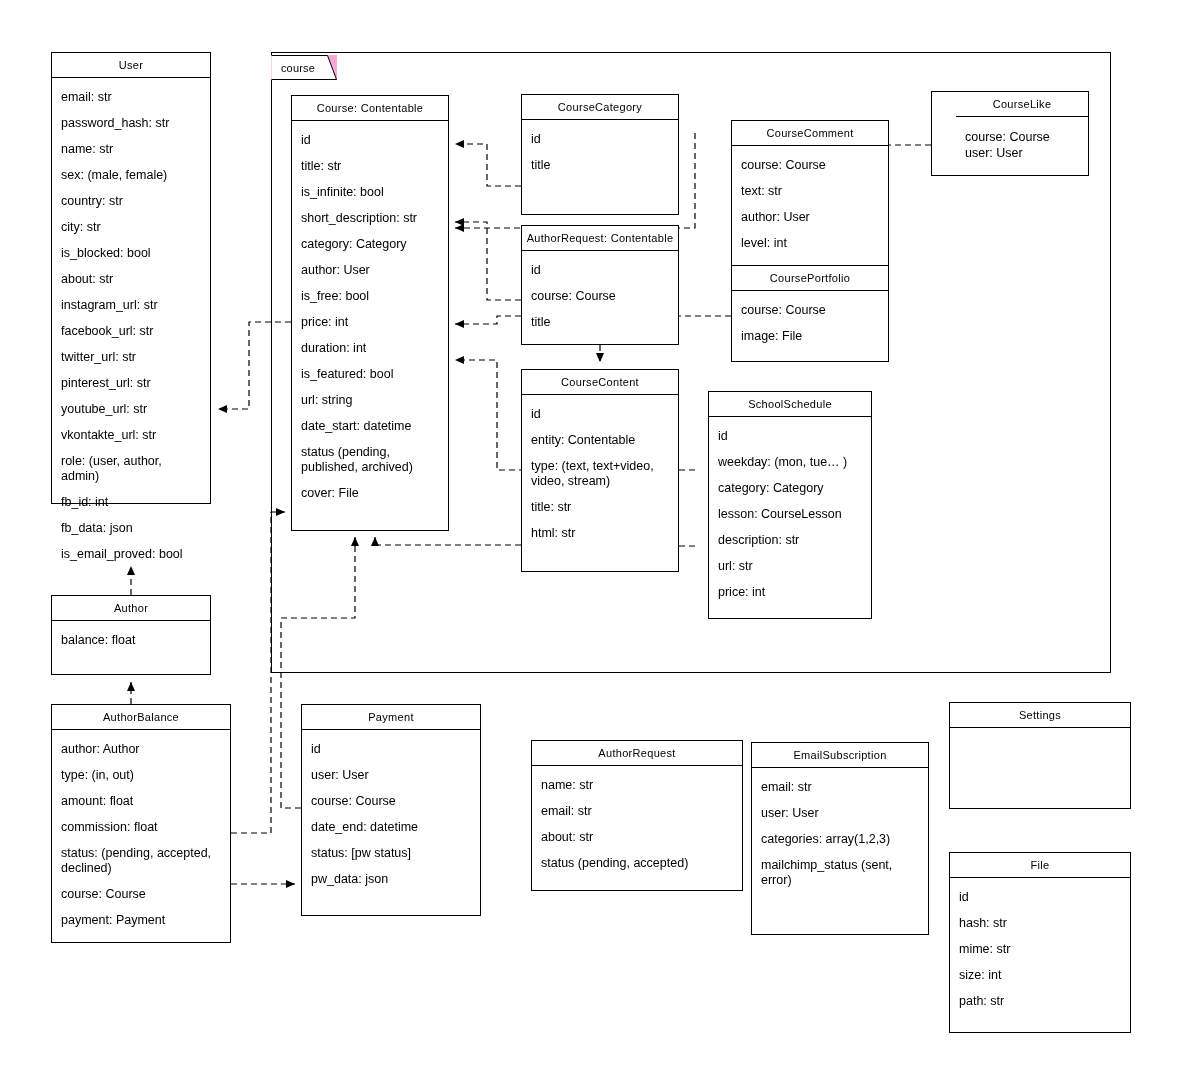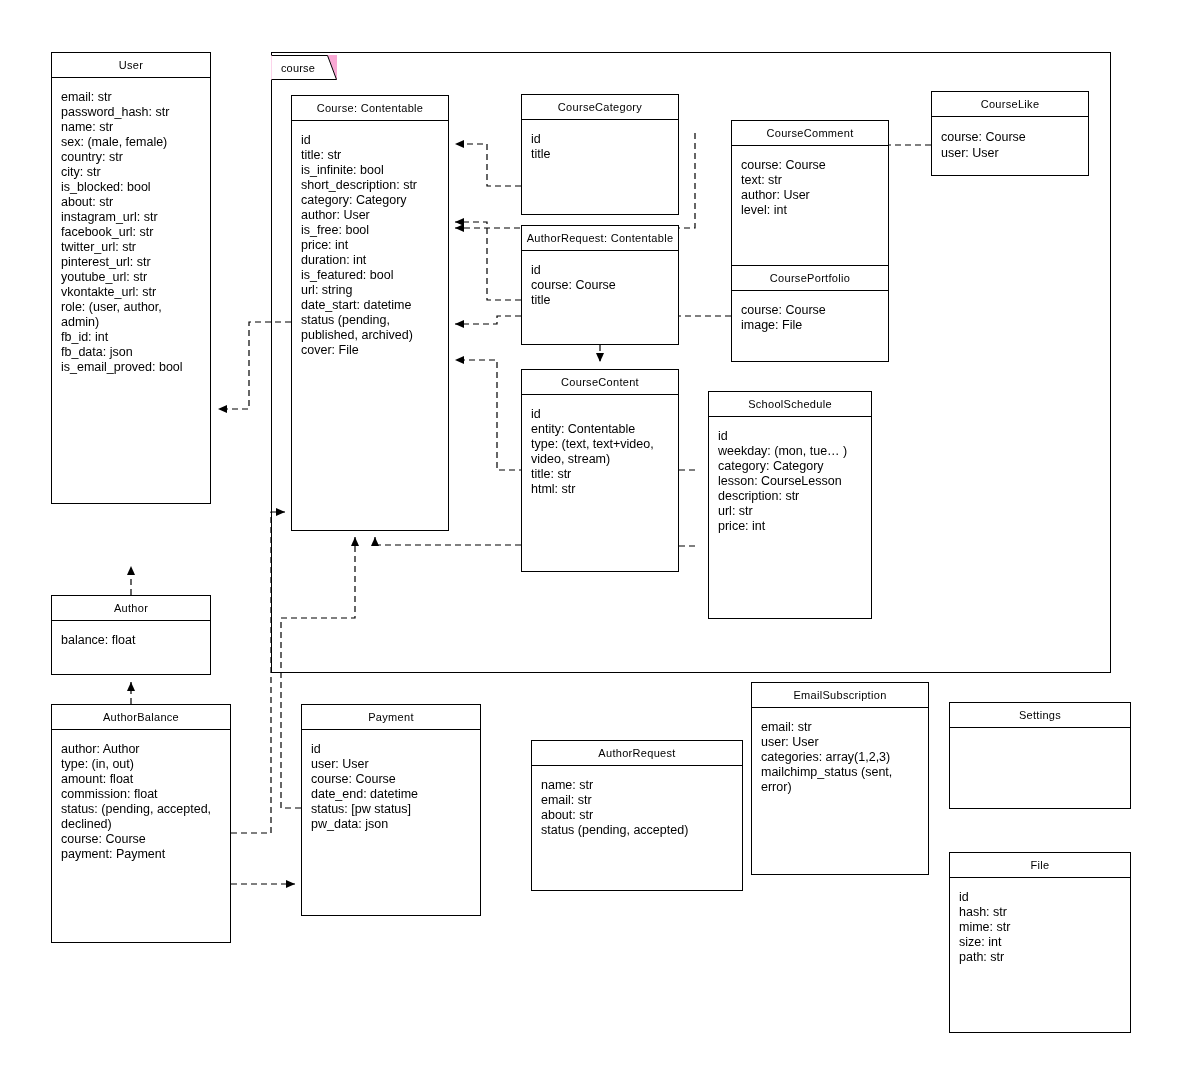--- a/index.html
+++ b/index.html
@@ -73,20 +73,21 @@
     color: #000;
     letter-spacing: 0.3px;
     white-space: nowrap;
   }
   .cls-body {
     box-sizing: border-box;
     flex: 1 1 auto;
     padding: 12px 9px 10px 9px;
     display: flex;
     flex-direction: column;
+    gap: 11px;
   }
   .cls-body.tight {
     gap: 1px;
     padding-top: 13px;
   }
   .attr {
     font-size: 12.5px;
     line-height: 15px;
     color: #000;
     white-space: pre-wrap;
@@ -240,21 +241,21 @@
         <div class="cls-body">
           <div class="attr">id</div>
           <div class="attr">weekday: (mon, tue… )</div>
           <div class="attr">category: Category</div>
           <div class="attr">lesson: CourseLesson</div>
           <div class="attr">description: str</div>
           <div class="attr">url: str</div>
           <div class="attr">price: int</div>
         </div>
       </div>
-      <div class="cls" style="left: 931px; top: 91px; width: 158px; height: 85px;">
+      <div class="cls" style="left: 931px; top: 91px; width: 158px; height: 85px; padding-left: 24px;">
         <div class="cls-title">CourseLike</div>
         <div class="cls-body tight">
           <div class="attr">course: Course</div>
           <div class="attr">user: User</div>
         </div>
       </div>
       <div class="cls" style="left: 301px; top: 704px; width: 180px; height: 212px;">
         <div class="cls-title">Payment</div>
         <div class="cls-body">
           <div class="attr">id</div>
@@ -267,21 +268,21 @@
       </div>
       <div class="cls" style="left: 531px; top: 740px; width: 212px; height: 151px;">
         <div class="cls-title">AuthorRequest</div>
         <div class="cls-body">
           <div class="attr">name: str</div>
           <div class="attr">email: str</div>
           <div class="attr">about: str</div>
           <div class="attr">status (pending, accepted)</div>
         </div>
       </div>
-      <div class="cls" style="left: 751px; top: 682px; width: 178px; height: 193px;">
+      <div class="cls" style="left: 751px; top: 742px; width: 178px; height: 193px;">
         <div class="cls-title">EmailSubscription</div>
         <div class="cls-body">
           <div class="attr">email: str</div>
           <div class="attr">user: User</div>
           <div class="attr">categories: array(1,2,3)</div>
           <div class="attr">mailchimp_status (sent, error)</div>
         </div>
       </div>
       <div class="cls" style="left: 949px; top: 702px; width: 182px; height: 107px;">
         <div class="cls-title">Settings</div>

